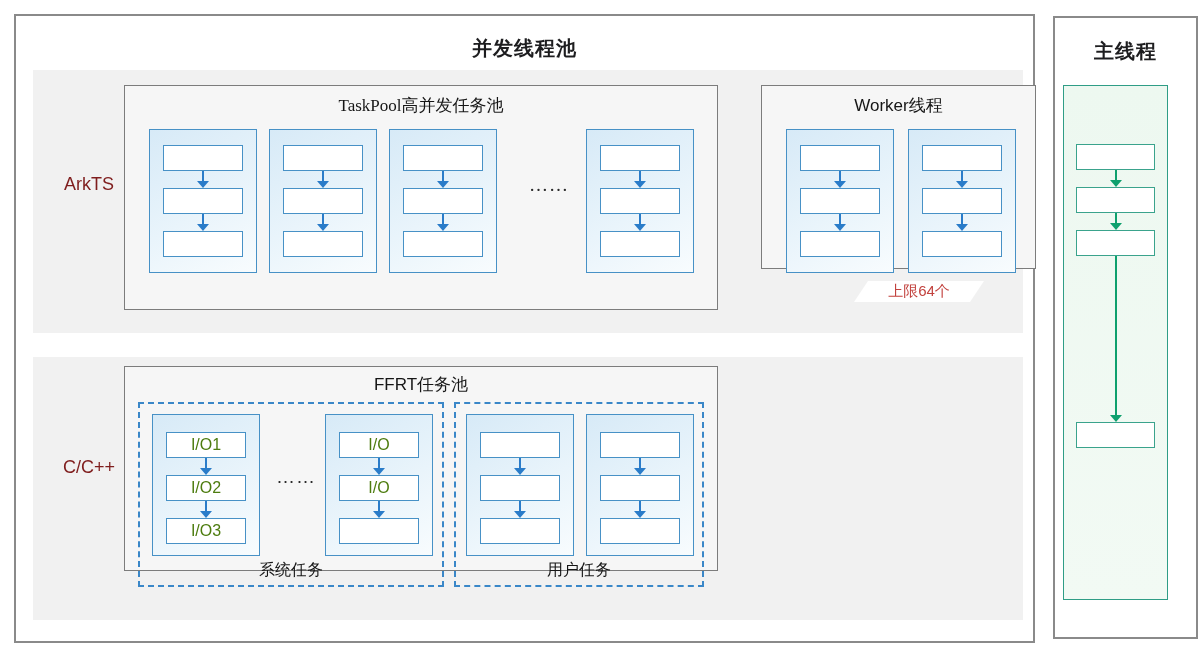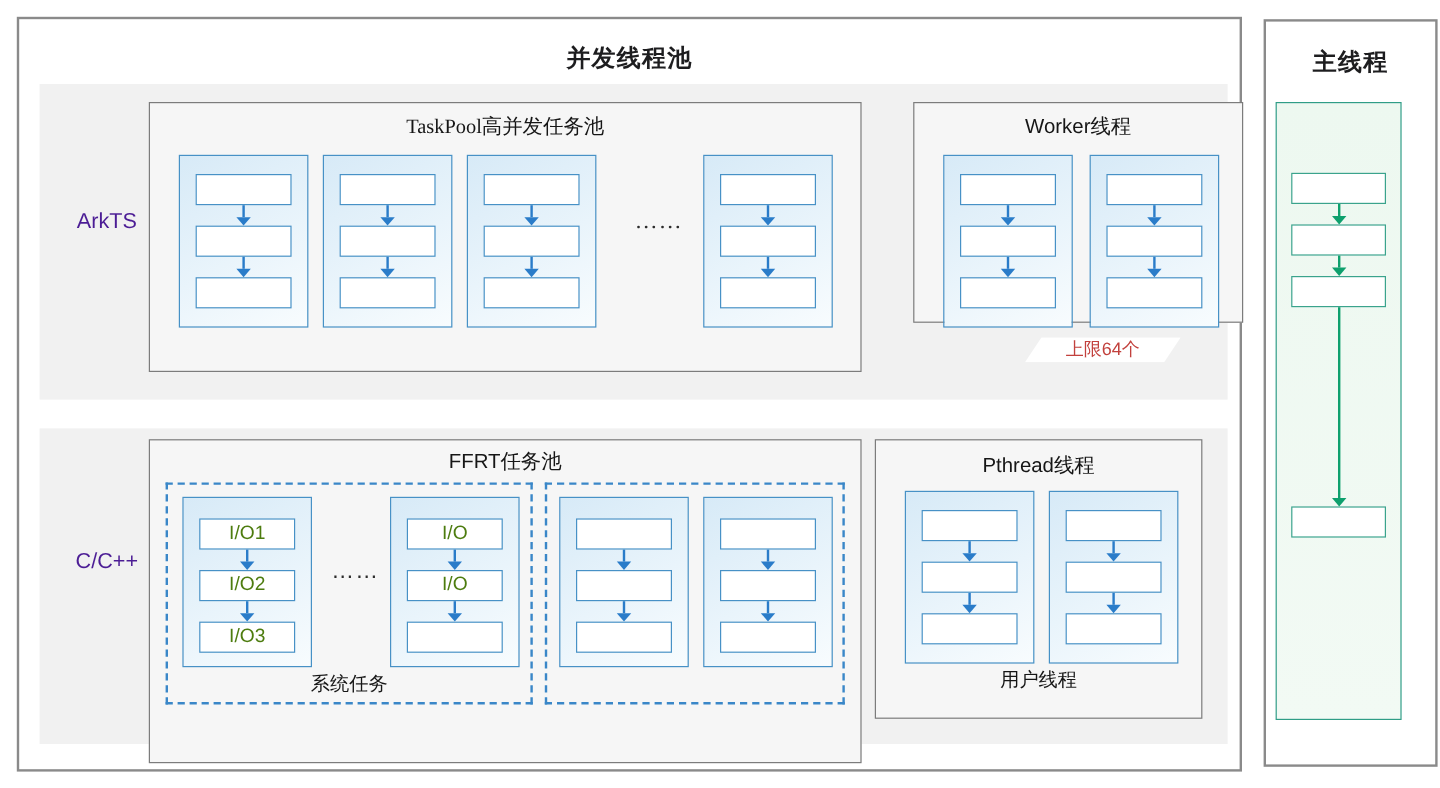--- a/index.html
+++ b/index.html
@@ -24,28 +24,28 @@
   #pool{left:14px;top:14px;width:1021px;height:629px;}
   #main-thread{left:1053px;top:16px;width:145px;height:623px;}
 
   .main-title{position:absolute;left:0;top:19px;width:100%;text-align:center;
     font-size:20px;font-weight:600;letter-spacing:1px;}
   .panel{position:absolute;background:var(--panel);}
   #panel-arkts{left:17px;top:54px;width:990px;height:263px;}
   #panel-cpp{left:17px;top:341px;width:990px;height:263px;}
 
   .row-label{position:absolute;left:16px;width:80px;text-align:center;
-    font-size:18px;color:#4c1d95;}
+    font-size:18px;color:#7f1d1d;}
   #panel-arkts .row-label{top:104px;}
   #panel-cpp .row-label{top:100px;}
 
   .gbox{position:absolute;background:var(--boxfill);border:1.5px solid var(--graybd);}
   #taskpool-box{left:91px;top:15px;width:594px;height:225px;font-family:Liberation Serif, serif;}
   #worker-box{left:695px;top:15px;width:275px;height:184px;margin-left:33px;}
-  #ffrt-box{left:91px;top:9px;width:594px;height:270px;}
+  #ffrt-box{left:91px;top:9px;width:594px;height:205px;}
   #pthread-box{left:696px;top:9px;width:273px;height:233px;}
 
   .box-title{position:absolute;left:0;width:100%;text-align:center;
     font-size:17px;color:#161616;}
   #taskpool-box .box-title,#worker-box .box-title{top:8px;}
   #ffrt-box .box-title{top:6px;}
   #pthread-box .box-title{top:9px;}
 
   
   .bcol{position:absolute;width:108px;height:144px;top:43px;padding-top:15px;
@@ -189,41 +189,24 @@
             <div class="arr"></div>
             <div class="cell"></div>
           </div>
           <div class="bcol" style="left:130px">
             <div class="cell"></div>
             <div class="arr"></div>
             <div class="cell"></div>
             <div class="arr"></div>
             <div class="cell"></div>
           </div>
+          <div class="group-label">用户任务</div>
         </div>
       </div>
 
-      <div class="gbox" id="pthread-box">
-        <div class="box-title">Pthread线程</div>
-        <div class="bcol" style="left:24px">
-          <div class="cell"></div>
-          <div class="arr"></div>
-          <div class="cell"></div>
-          <div class="arr"></div>
-          <div class="cell"></div>
-        </div>
-        <div class="bcol" style="left:144px">
-          <div class="cell"></div>
-          <div class="arr"></div>
-          <div class="cell"></div>
-          <div class="arr"></div>
-          <div class="cell"></div>
-        </div>
-        <div class="caption">用户线程</div>
-      </div>
     </div>
   </section>
 
   <section class="container" id="main-thread">
     <div class="main-title">主线程</div>
     <div class="greenbox">
       <div class="cell"></div>
       <div class="arr"></div>
       <div class="cell"></div>
       <div class="arr"></div>

